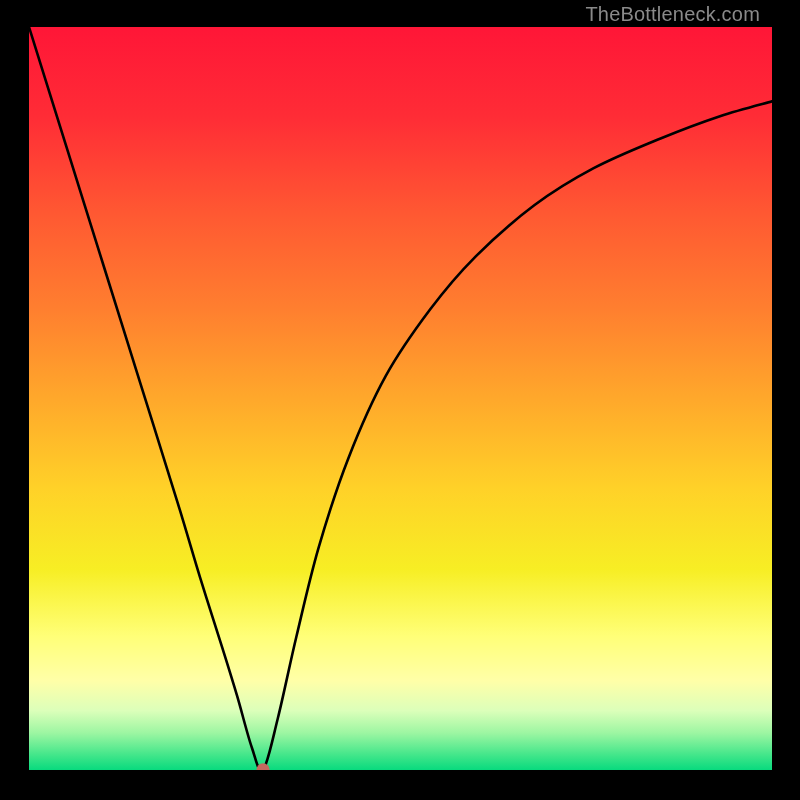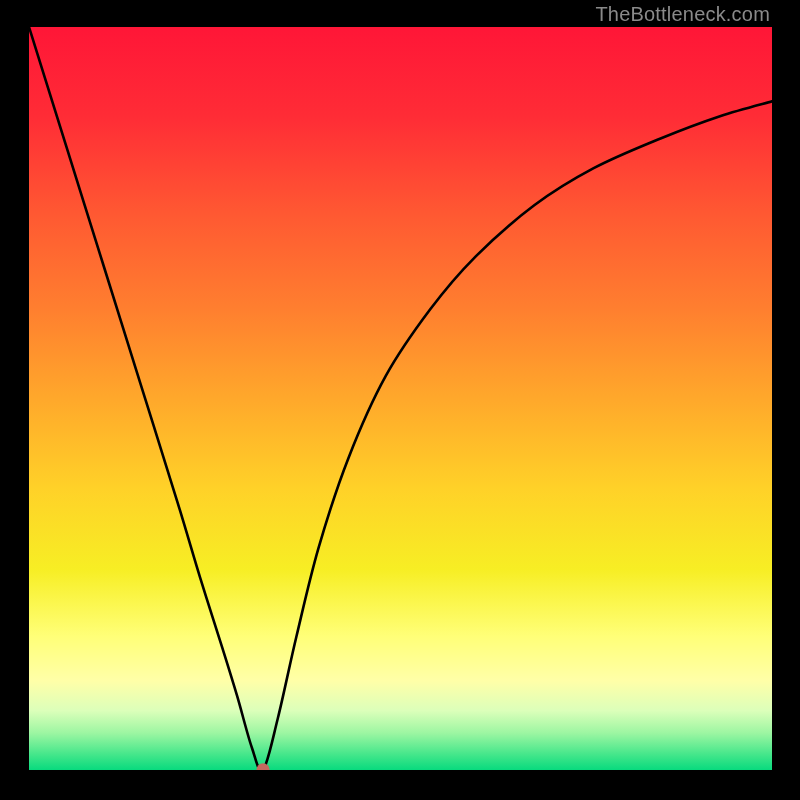--- a/index.html
+++ b/index.html
@@ -29,21 +29,21 @@
     position: absolute;
     inset: 0;
   }
   .curve-svg {
     position: absolute;
     inset: 0;
   }
   .watermark {
     position: absolute;
     top: 3px;
-    right: 30px;
+    right: 40px;
     color: #8a8a8a;
     font-size: 20px;
     font-weight: 500;
     letter-spacing: 0.2px;
   }
 </style>
 </head>
 <body>
 
 <div class="outer">

